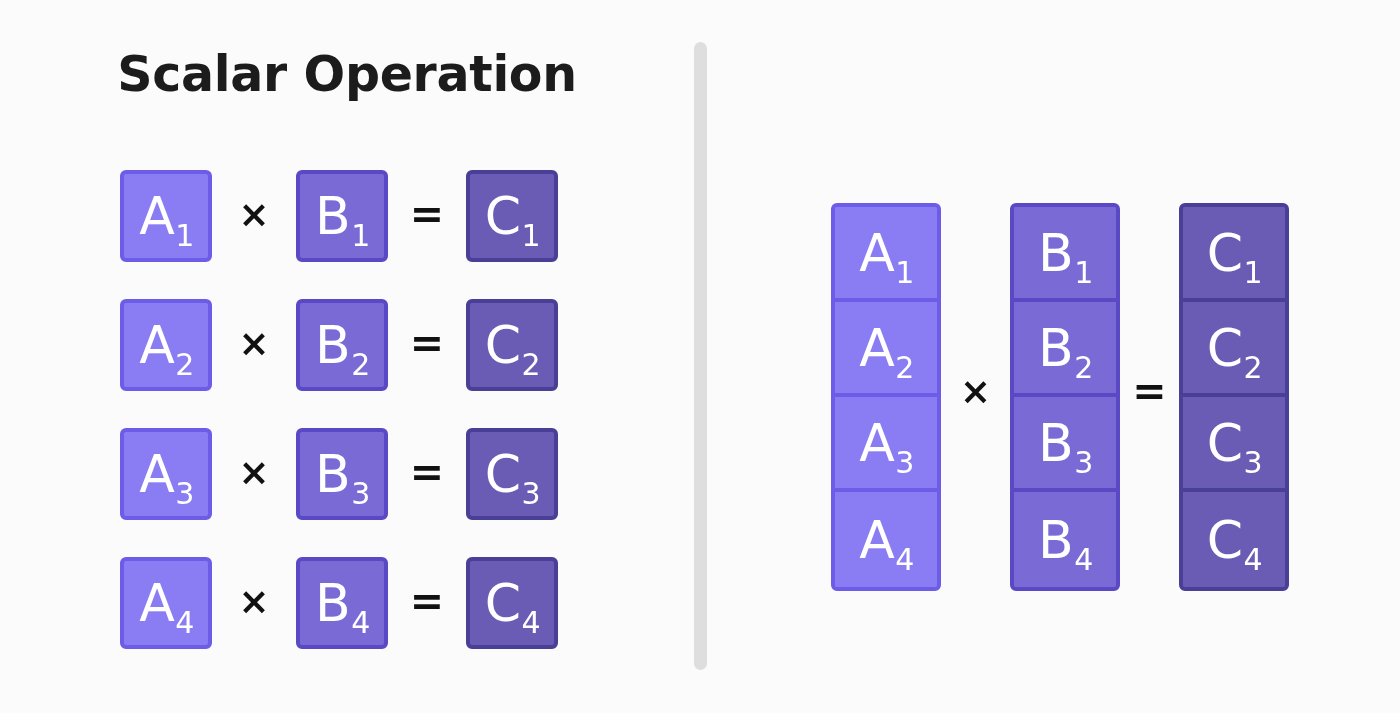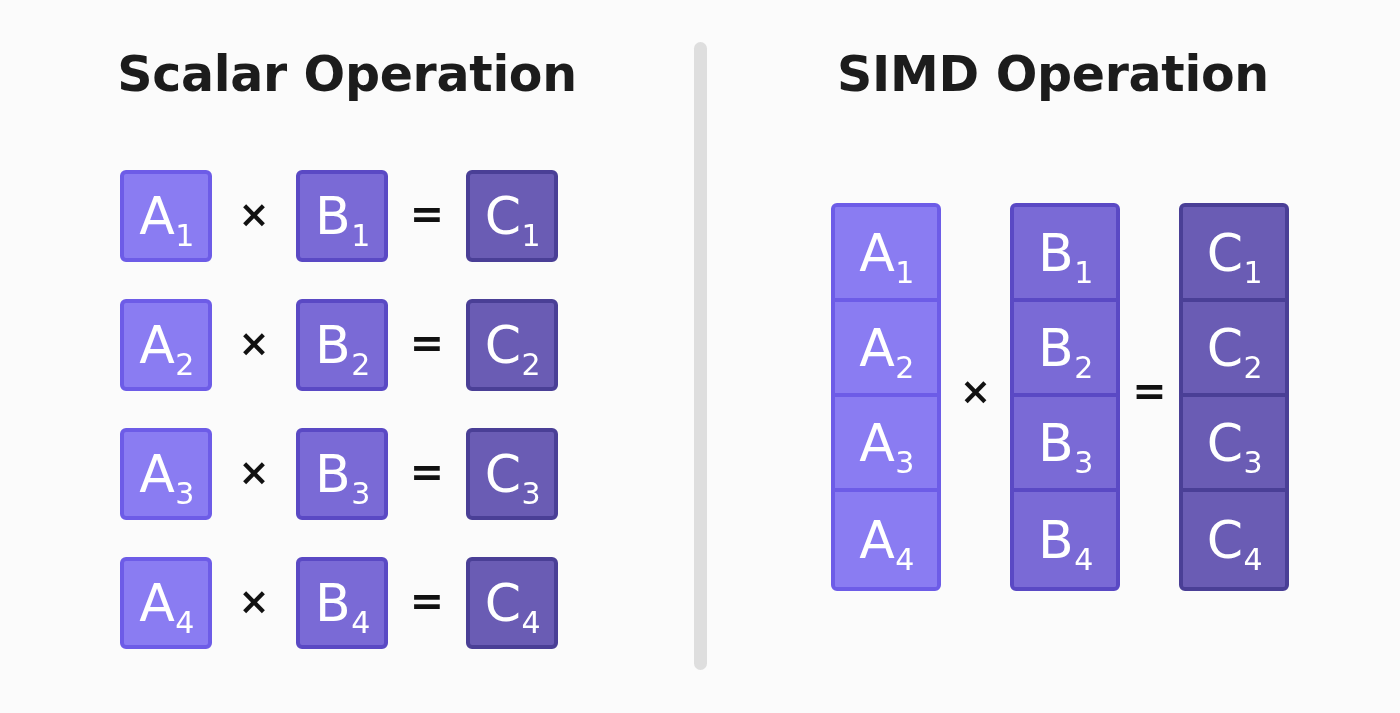--- a/index.html
+++ b/index.html
@@ -166,21 +166,20 @@
     left: 1px;
   }
 </style>
 </head>
 <body style="background: rgb(251, 251, 251);">
 
 <div id="stage">
 
   <div class="panel-title" id="scalar-title" style="color: rgb(28, 28, 28);">Scalar Operation</div>
 
-  <div class="panel-title" id="simd-title" style="color: rgb(28, 28, 28);">SIMD Operation</div>
 
   <div id="divider" style="background: rgb(222, 222, 222);"></div>
 
   <div id="scalar-rows">
 
     <div class="scalar-row">
       <div class="sbox a" style="background-color: rgb(138, 124, 242); border-color: rgb(109, 92, 231);">
         <span class="lbl" style="color: rgb(255, 255, 255);"><span>A</span><span class="sub">1</span></span>
       </div>
       <div class="op op-x" style="color: rgb(17, 17, 17);">×</div>

